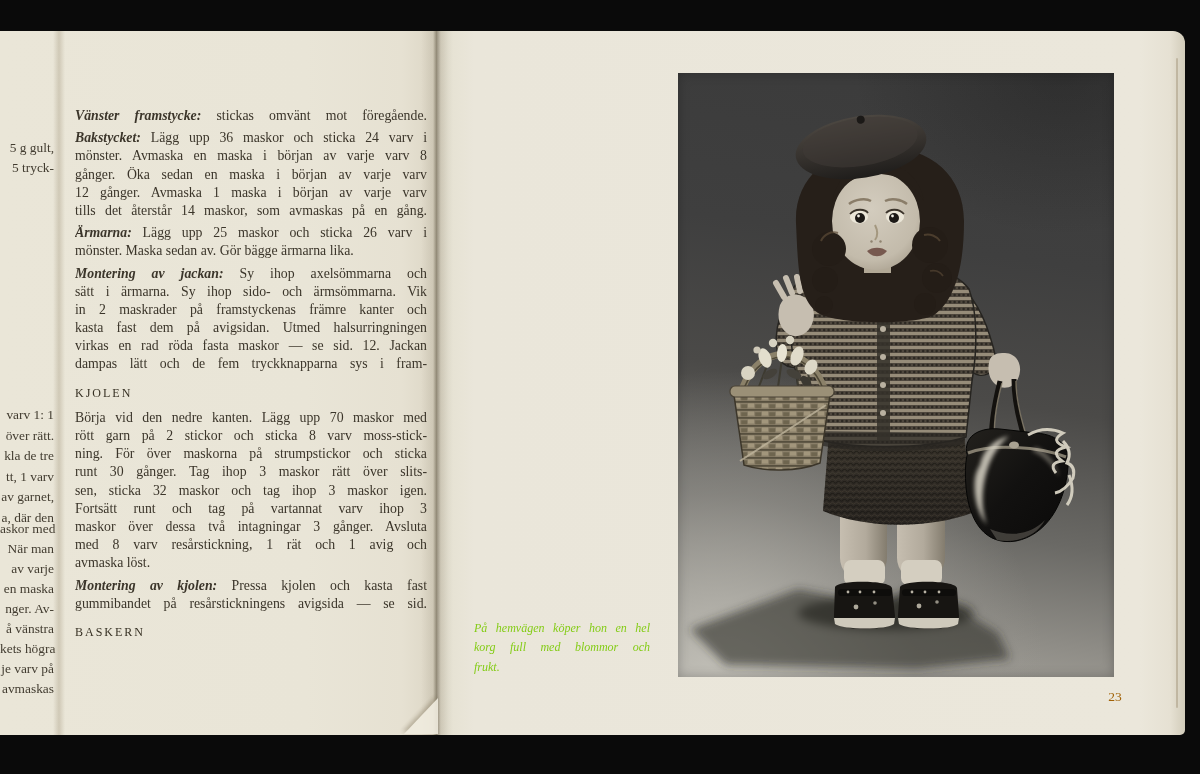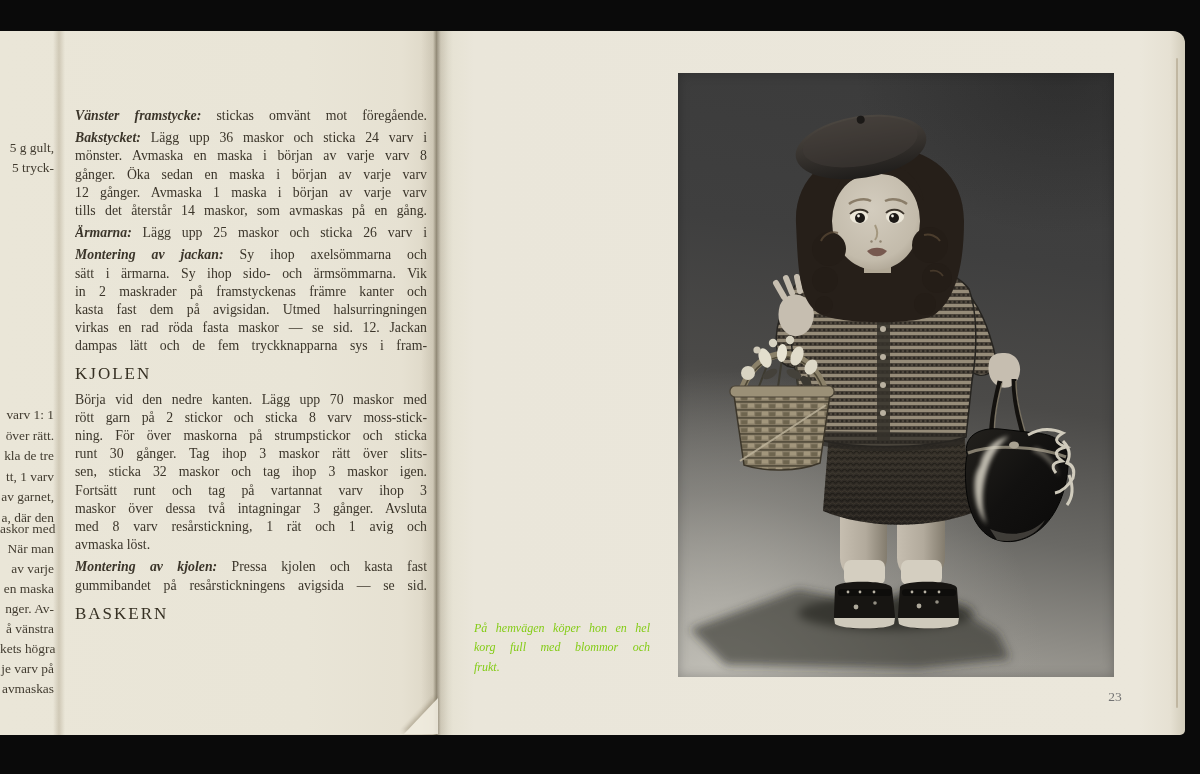--- a/index.html
+++ b/index.html
@@ -20,34 +20,34 @@
   .corner-fold{position:absolute;left:404px;top:698px;width:0;height:0;
      border-bottom:36px solid #f0ecdf;border-left:34px solid transparent;opacity:.9;
      filter:drop-shadow(-2px -2px 2px rgba(90,75,45,.35));}
   
   .text-block{position:absolute;left:75px;top:76px;width:352px;color:#3b352a;
      font-size:13.8px;line-height:18.2px;}
   .para{margin:0 0 4px 0;text-align:justify;}
   .line{text-align:justify;max-height:18.2px;overflow:hidden;}
   .line.fill{text-align-last:justify;}
   .it{font-style:italic;font-weight:bold;}
-  .heading{margin:10px 0 7px 0;font-size:17px;letter-spacing:2px;color:#363023;}
+  .heading{margin:10px 0 7px 0;font-size:12px;letter-spacing:2px;color:#363023;}
   
   .frag{position:absolute;left:0;width:54px;text-align:right;color:#423c30;
      font-size:13.4px;line-height:19.6px;white-space:nowrap;}
   #frag-top{top:107px;}
   #frag-mid{top:374px;line-height:20.5px;}
   #frag-bot{top:488px;line-height:20px;}
   
   .caption{position:absolute;left:474px;top:619px;width:176px;font-style:italic;
      color:#84cc16;font-size:12px;line-height:19.4px;}
   .cline{text-align:justify;max-height:19.4px;overflow:hidden;}
   .cline.fill{text-align-last:justify;}
   .page-number{position:absolute;left:1098px;top:689px;width:34px;text-align:center;
-     color:#737373;font-size:13.5px;}
+     color:#a16207;font-size:13.5px;}
   .photo{position:absolute;left:678px;top:73px;width:436px;height:604px;overflow:hidden;
      background:
        radial-gradient(120% 85% at 10% 102%, rgba(196,194,186,.95) 0%, rgba(156,154,148,.55) 38%, rgba(120,119,114,0) 62%),
        radial-gradient(80% 45% at 88% 0%, rgba(18,18,18,.30), rgba(18,18,18,0) 60%),
        linear-gradient(188deg,#3b3b3b 0%,#3f3f3f 30%,#4b4a48 52%,#6a6965 72%,#8e8c86 87%,#aba8a0 100%);
      box-shadow:inset 0 0 12px rgba(0,0,0,.25);}
   .photo svg{position:absolute;left:0;top:0;}
 </style>
 </head>
 <body>
@@ -84,20 +84,21 @@
         </div>
         <div class="para">
           <div class="line fill"><span class="it">Bakstycket:</span><span> Lägg upp 36 maskor och sticka 24 varv i</span></div>
           <div class="line fill"><span>mönster. Avmaska en maska i början av varje varv 8</span></div>
           <div class="line fill"><span>gånger. Öka sedan en maska i början av varje varv</span></div>
           <div class="line fill"><span>12 gånger. Avmaska 1 maska i början av varje varv</span></div>
           <div class="line fill"><span>tills det återstår 14 maskor, som avmaskas på en gång.</span></div>
         </div>
         <div class="para">
           <div class="line fill"><span class="it">Ärmarna:</span><span> Lägg upp 25 maskor och sticka 26 varv i</span></div>
+          <div class="line"><span>mönster. Maska sedan av. Gör bägge ärmarna lika.</span></div>
         </div>
         <div class="para">
           <div class="line fill"><span class="it">Montering av jackan:</span><span> Sy ihop axelsömmarna och</span></div>
           <div class="line fill"><span>sätt i ärmarna. Sy ihop sido- och ärmsömmarna. Vik</span></div>
           <div class="line fill"><span>in 2 maskrader på framstyckenas främre kanter och</span></div>
           <div class="line fill"><span>kasta fast dem på avigsidan. Utmed halsurringningen</span></div>
           <div class="line fill"><span>virkas en rad röda fasta maskor — se sid. 12. Jackan</span></div>
           <div class="line fill"><span>dampas lätt och de fem tryckknapparna sys i fram-</span></div>
         </div>
         <div class="heading">KJOLEN</div>

